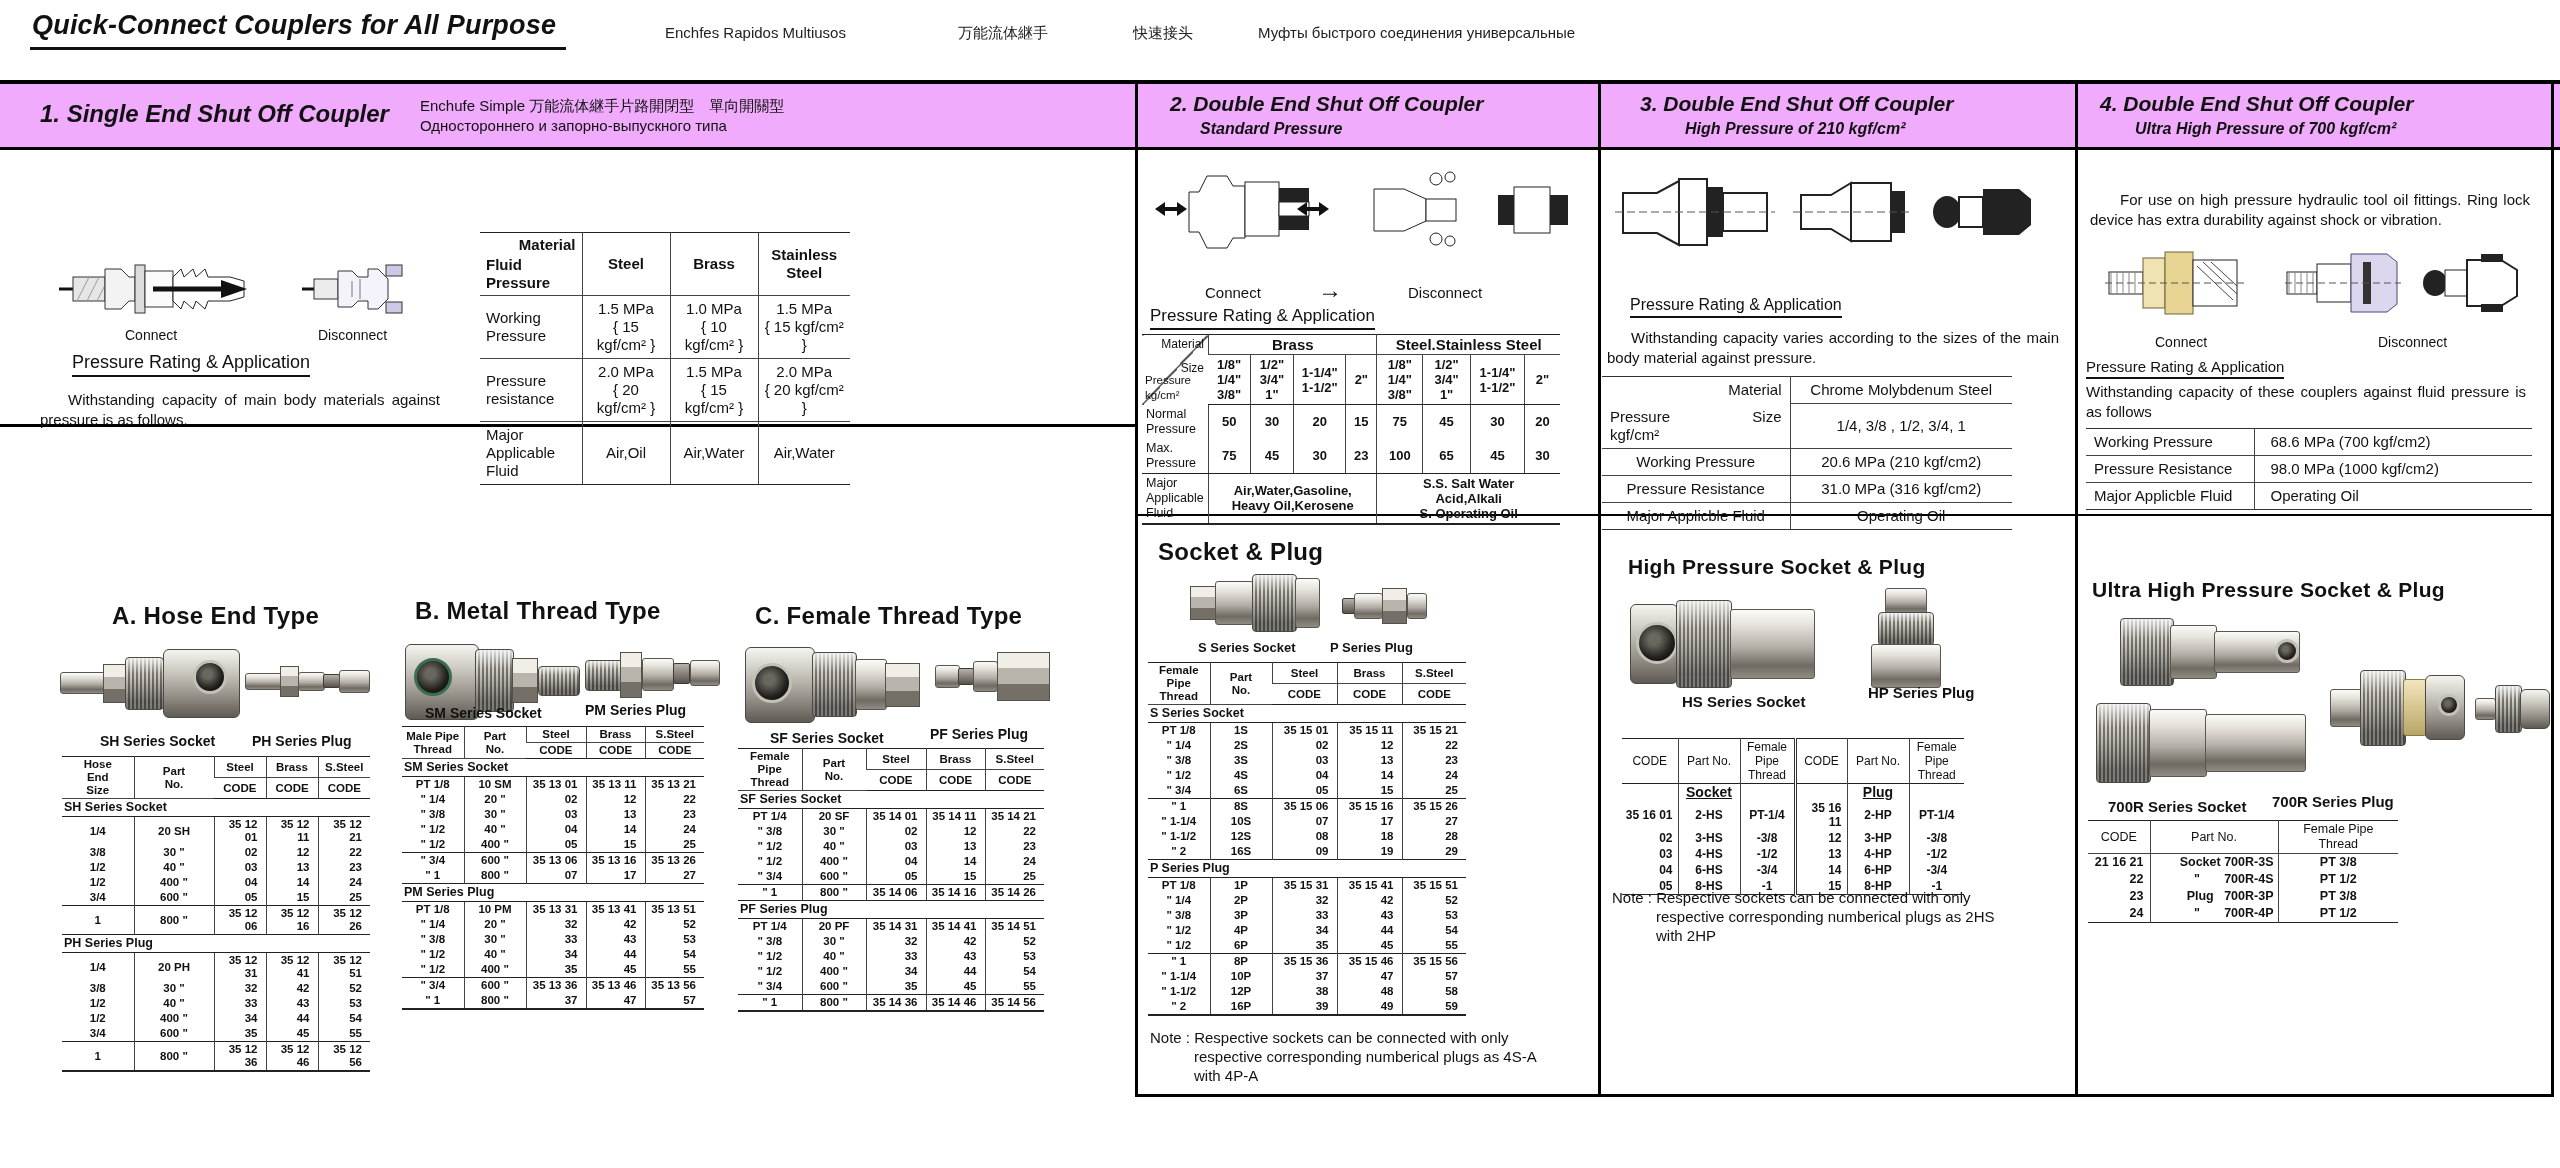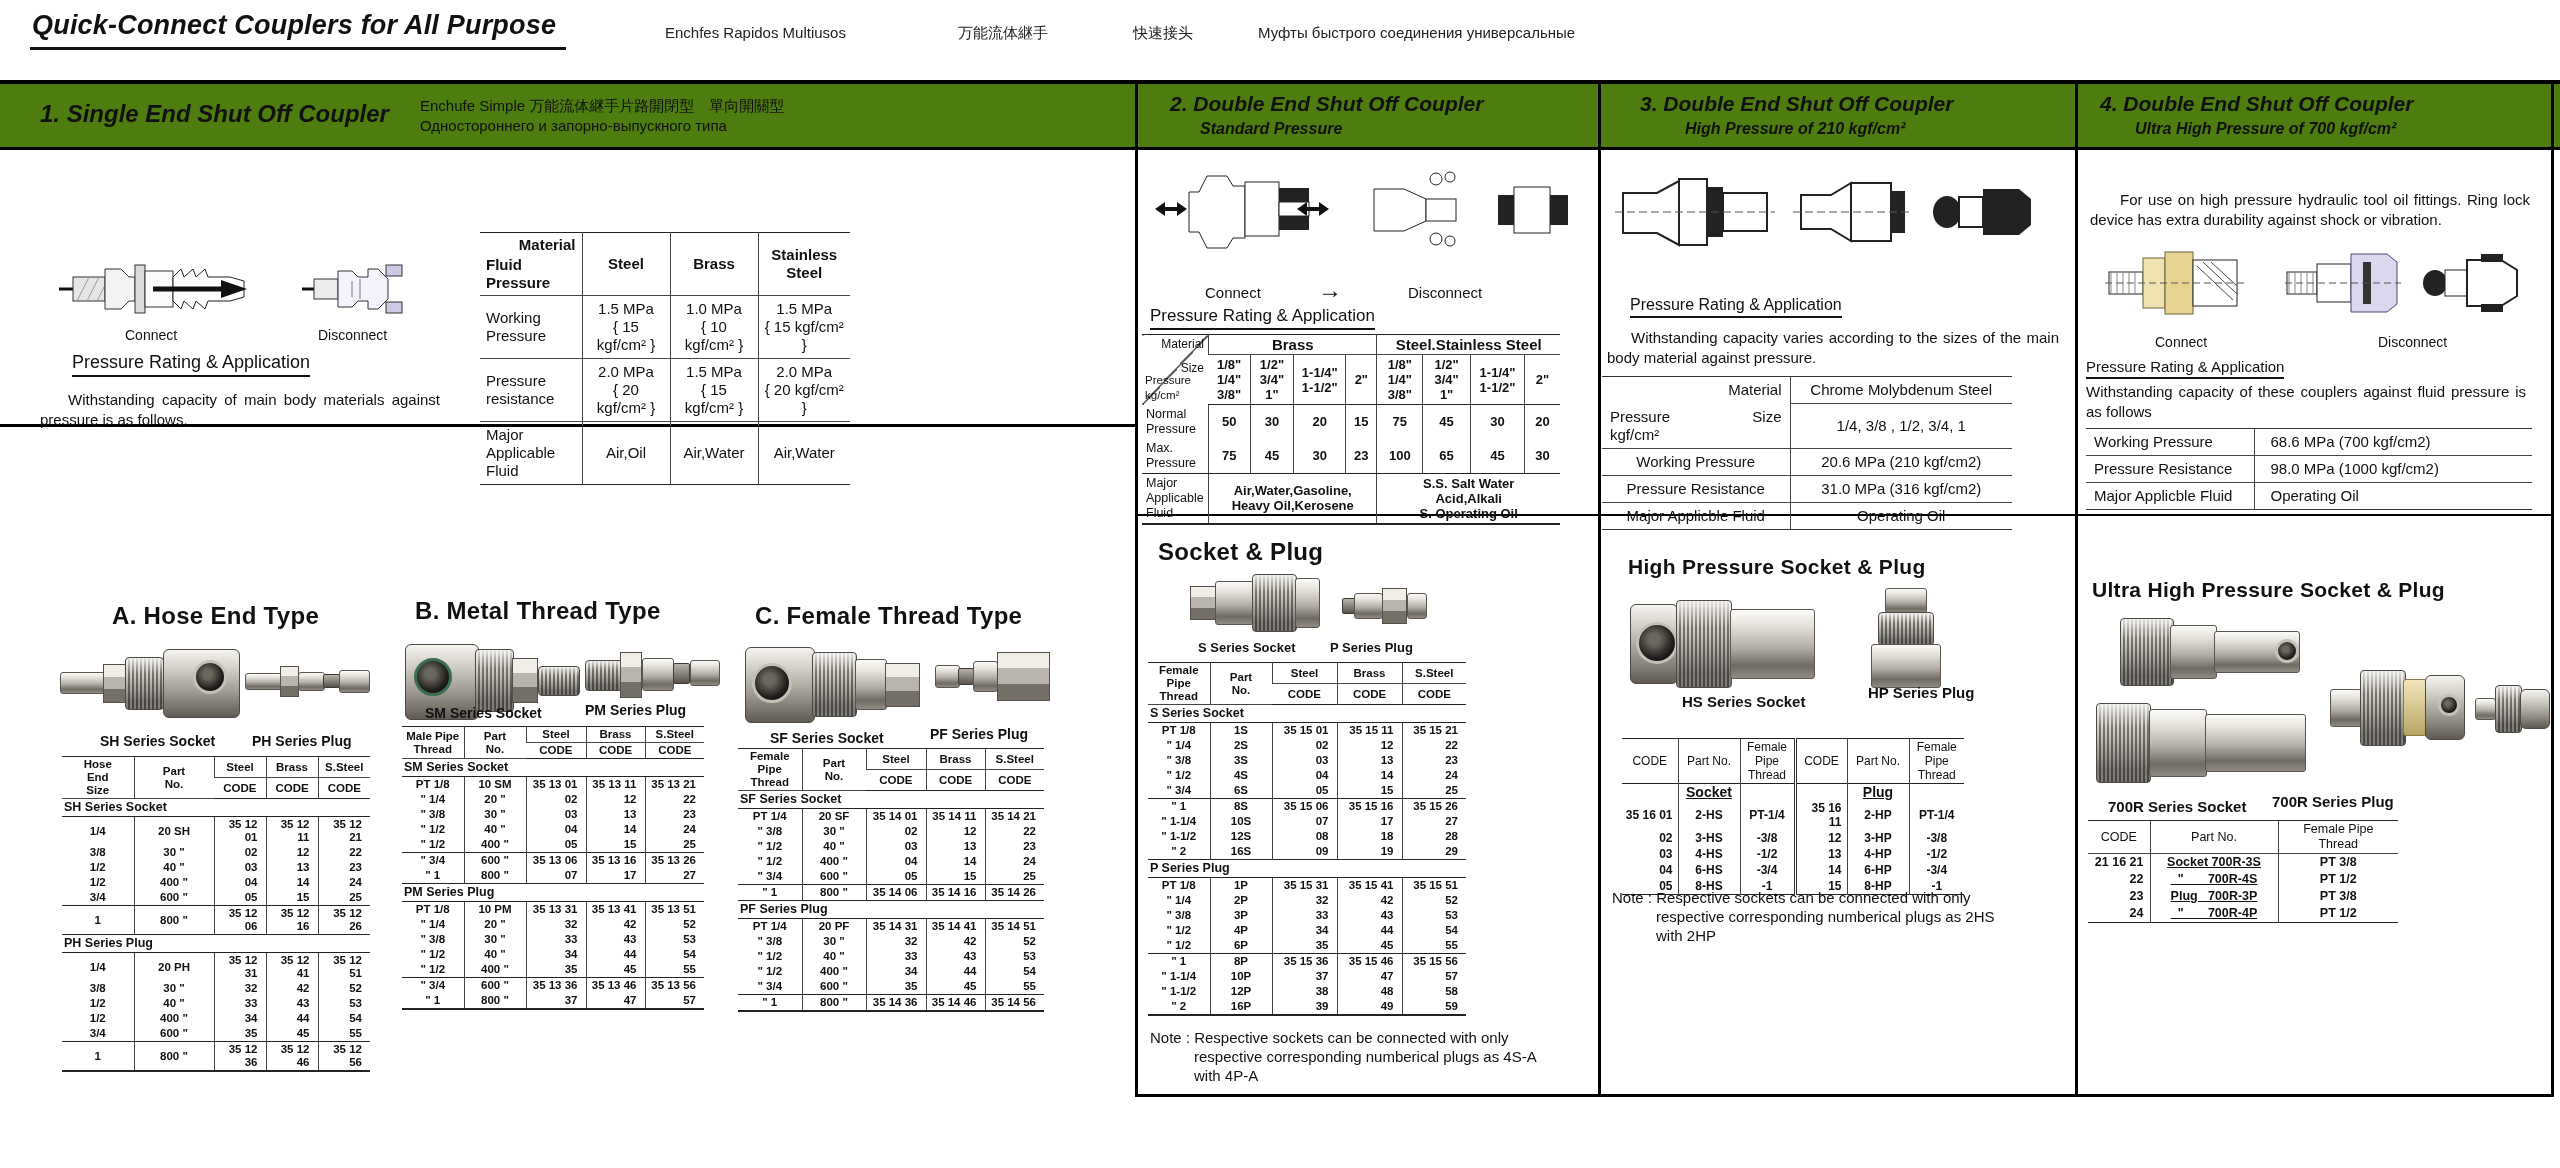--- a/index.html
+++ b/index.html
@@ -13,21 +13,21 @@
   
   #page-title { left:30px; top:10px; font:italic 700 27px "Liberation Sans",sans-serif;
                 border-bottom:3px solid #111; padding:0 10px 6px 2px; letter-spacing:.2px; }
   .top-sub { top:24px; font:15px "Liberation Sans",sans-serif; color:#222; }
 
   
   .hline { position:absolute; background:#000; }
   .vline { position:absolute; background:#000; }
 
   
-  #band { position:absolute; left:0; top:80px; width:2560px; height:70px; background:#4d7c0f;
+  #band { position:absolute; left:0; top:80px; width:2560px; height:70px; background:#f0abfc;
           border-top:4px solid #000; border-bottom:3px solid #000; }
   .band-title { font:italic 700 24px "Liberation Sans",sans-serif; }
   .band-title.sm { font-size:21px; }
   .band-sub { font:italic 700 16px "Liberation Sans",sans-serif; }
   .band-sub2 { font:15px "Liberation Sans",sans-serif; line-height:19px; }
 
   .underlined { border-bottom:2px solid #111; padding-bottom:2px; display:inline-block; }
   .pra { font:17px "Liberation Sans",sans-serif; }
   .body-text { font:15px/20px "Liberation Sans",sans-serif; text-align:justify; }
   .sec-head { font:700 24px "Liberation Sans",sans-serif; letter-spacing:.3px; }
@@ -93,21 +93,21 @@
   .hst th.dbl { border-left:3px double #333; }
   .hst tr.subhead td { font-size:14px;text-decoration:underline; }
   .hst td:nth-child(1), .hst td:nth-child(4) { text-align:right; padding-right:5px; }
 
   .rrt { font:700 12.5px/15px "Liberation Sans",sans-serif; border-top:1.5px solid #222; border-bottom:1.5px solid #222; }
   .rrt th,.rrt td { border-left:1px solid #444; text-align:center; padding:1px 4px; }
   .rrt th:first-child,.rrt td:first-child { border-left:none; }
   .rrt thead { border-bottom:1px solid #444; }
   .rrt thead th { font-weight:400; }
   .rrt td:nth-child(1) { text-align:right; padding-right:6px; }
-  .rrt td:nth-child(2) { text-align:center; white-space:pre;text-decoration:underline; }
+  .rrt td:nth-child(2) { text-align:right; white-space:pre; }
 
   .note { font:15px/19px "Liberation Sans",sans-serif; }
   .note .hang { padding-left:44px; display:block; }
 
   
   .ph { position:absolute; }
   .ph i { position:absolute; display:block; }
   .cyl { background:linear-gradient(180deg,#fbfbf9 0%,#e6e3dc 22%,#b3afa7 55%,#6f6b63 82%,#908c83 100%);
          border-radius:3px; border:1px solid #5a564f; }
   .kn  { background:linear-gradient(180deg,rgba(255,255,255,.8),rgba(255,255,255,0) 30%,rgba(0,0,0,.4) 85%),

